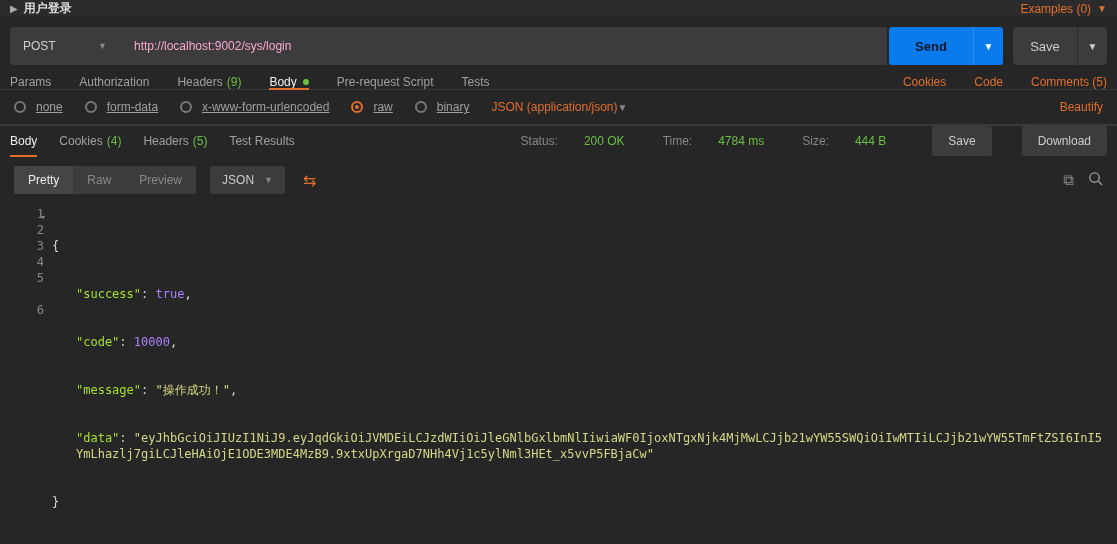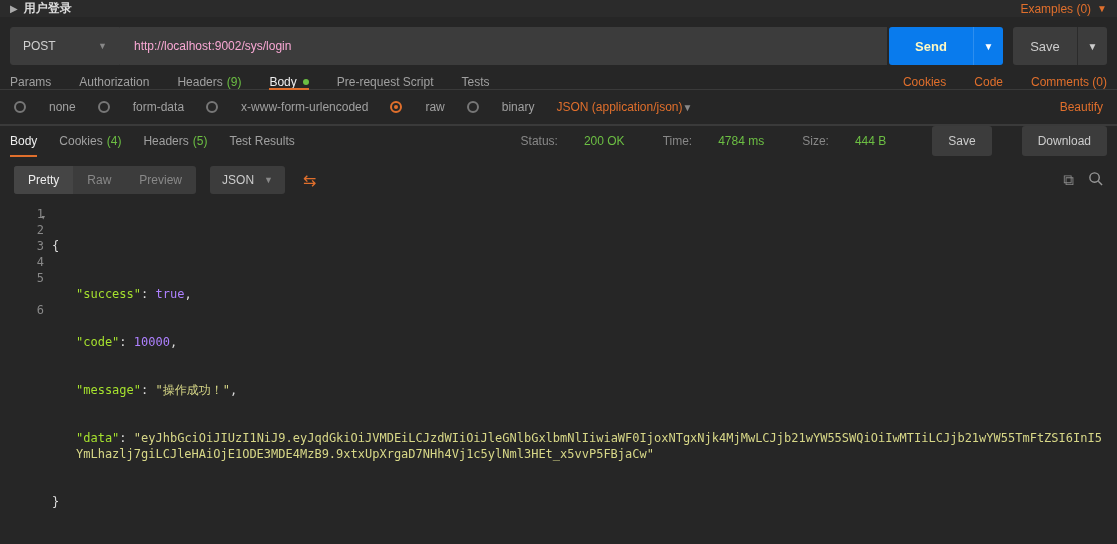--- a/index.html
+++ b/index.html
@@ -23,38 +23,38 @@
   .tab-title-row .title { color: #ddd; font-weight: bold; font-size: 12px;}
   .tab-title-row .spacer { flex: 1; }
   .tab-title-row .examples { color: #e06f2c; font-size: 12px; }
   .tab-title-row .chev { margin-left: 6px; color:#e06f2c; font-size:10px;}
 
   
   .url-row { display: flex; align-items: stretch; padding: 10px 10px; gap: 0; }
   .method-select { background:#3c3c3c; color:#d0d0d0; border:1px solid #3c3c3c; width: 110px; display:flex; align-items:center; padding: 0 12px; justify-content: space-between; font-size:12px; border-radius: 3px 0 0 3px;}
   .url-input { flex:1; background:#3c3c3c; color:#f9a8d4; border:1px solid #3c3c3c; border-left:none; padding: 0 14px; font-size:12px;}
   .btn { display:flex; align-items:center; justify-content:center; font-size:13px; height: 38px;}
-  .btn-send { background:#097BED; color:#fef9c3; width: 84px; margin-left: 2px; border-radius: 3px 0 0 3px; font-weight: 600;}
+  .btn-send { background:#097BED; color:#0f172a; width: 84px; margin-left: 2px; border-radius: 3px 0 0 3px; font-weight: 600;}
   .btn-send-drop { background:#097BED; color:#fff; width: 30px; border-left: 1px solid rgba(255,255,255,0.15); border-radius: 0 3px 3px 0; font-size: 10px;}
   .btn-save { background:#3c3c3c; color:#ccc; width: 64px; margin-left: 10px; border-radius: 3px 0 0 3px;}
   .btn-save-drop { background:#3c3c3c; color:#ccc; width: 30px; border-left:1px solid #2b2b2b; border-radius: 0 3px 3px 0; font-size:10px;}
 
   
   .req-tabs { display:flex; align-items:flex-end; padding: 0 10px; height: 36px; gap: 28px; border-bottom:1px solid #3a3a3a;}
   .req-tabs .tab { color:#a0a0a0; position: relative; height:100%; display:flex; align-items:center;}
   .req-tabs .tab .count { color:#6cbf43; margin-left:4px;}
   .req-tabs .tab.active { color:#eee; }
   .req-tabs .tab.active::after { content:""; position:absolute; bottom:-1px; left:0; right:0; height:2px; background:#e06f2c;}
   .req-tabs .dot { width:6px; height:6px; border-radius:50%; background:#6cbf43; margin-left:6px; display:inline-block;}
   .req-tabs .spacer{flex:1;}
   .req-tabs .link { color:#e06f2c;}
 
   
   .body-type-row { display:flex; align-items:center; padding: 10px 14px; gap: 22px; border-bottom:1px solid #3a3a3a;}
-  .radio { display:flex; align-items:center; gap:23px; color:#a0a0a0;}
+  .radio { display:flex; align-items:center; gap:10px; color:#a0a0a0;text-decoration:underline;}
   .radio .r { width:12px; height:12px; border-radius:50%; border: 2px solid #777; display:inline-block; position:relative;}
   .radio.sel .r { border-color:#e06f2c;}
   .radio.sel .r::after{content:""; position:absolute; inset:2px; background:#e06f2c; border-radius:50%;}
   .content-type { color:#e06f2c; display:flex; align-items:center; gap:0;}
   .content-type .chev { color:#888; font-size:10px;}
   .body-type-row .spacer{flex:1;}
   .beautify{color:#e06f2c;}
 
   
   .editor { display:flex; background:#262626; font-family: Menlo, Consolas, monospace; font-size:12px; height: 145px; overflow:hidden;}
@@ -132,21 +132,21 @@
       </div>
       <div class="tab active">
         <span>Body</span>
         <span class="dot"></span>
       </div>
       <div class="tab">Pre-request Script</div>
       <div class="tab">Tests</div>
       <span class="spacer"></span>
       <span class="link">Cookies</span>
       <span class="link">Code</span>
-      <span class="link">Comments (0)</span>
+      <span class="link">Comments (5)</span>
     </div>
 
     <div class="body-type-row">
       <label class="radio">
           <span class="r"></span>
           <span>none</span>
         </label>
       <label class="radio">
           <span class="r"></span>
           <span>form-data</span>

